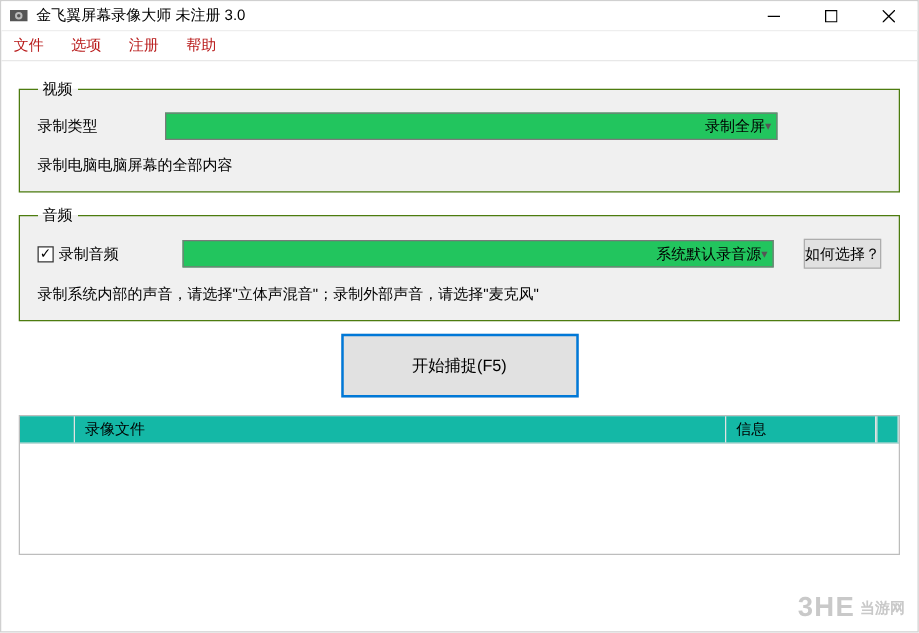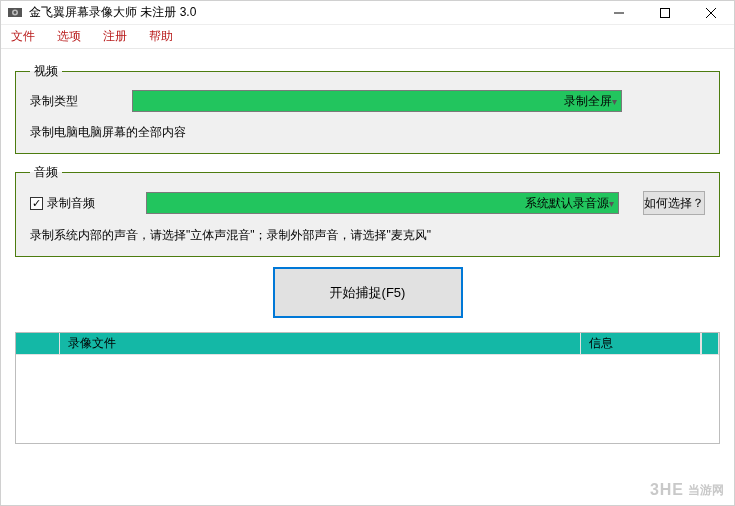--- a/index.html
+++ b/index.html
@@ -145,21 +145,21 @@
   
   .watermark {
     position: absolute;
     right: 10px; bottom: 6px;
     color: #c9c9c9;
     font-size: 12px;
     font-weight: bold;
     display: flex; align-items: center; gap: 4px;
     pointer-events: none;
   }
-  .watermark .logo-text { font-size: 16px; letter-spacing: 1px; }
+  .watermark .logo-text { font-size: 22px; letter-spacing: 1px; }
 </style>
 </head>
 <body>
 
 <div class="titlebar">
   <span class="app-icon">
     <svg width="16" height="16" viewBox="0 0 16 16">
       <rect x="1" y="3" width="14" height="9" fill="#555"></rect>
       <circle cx="8" cy="7.5" r="3" fill="#bbb"></circle>
       <circle cx="8" cy="7.5" r="1.4" fill="#555"></circle>

